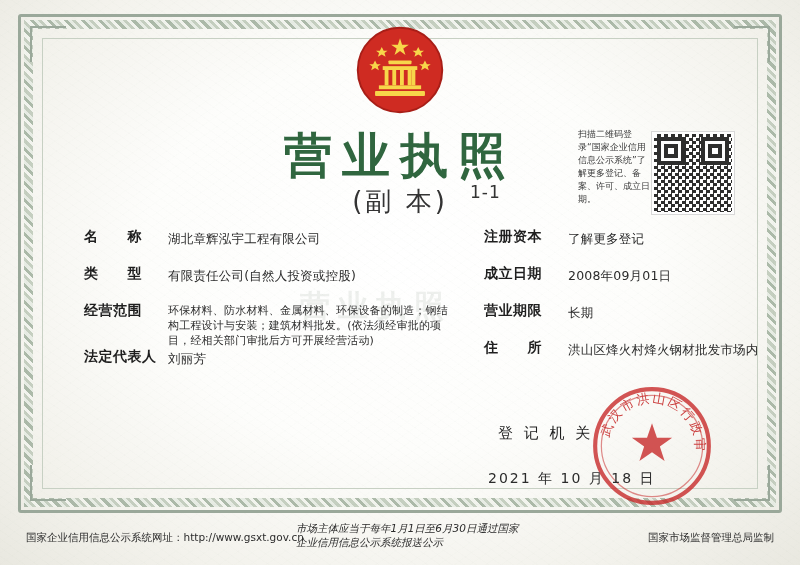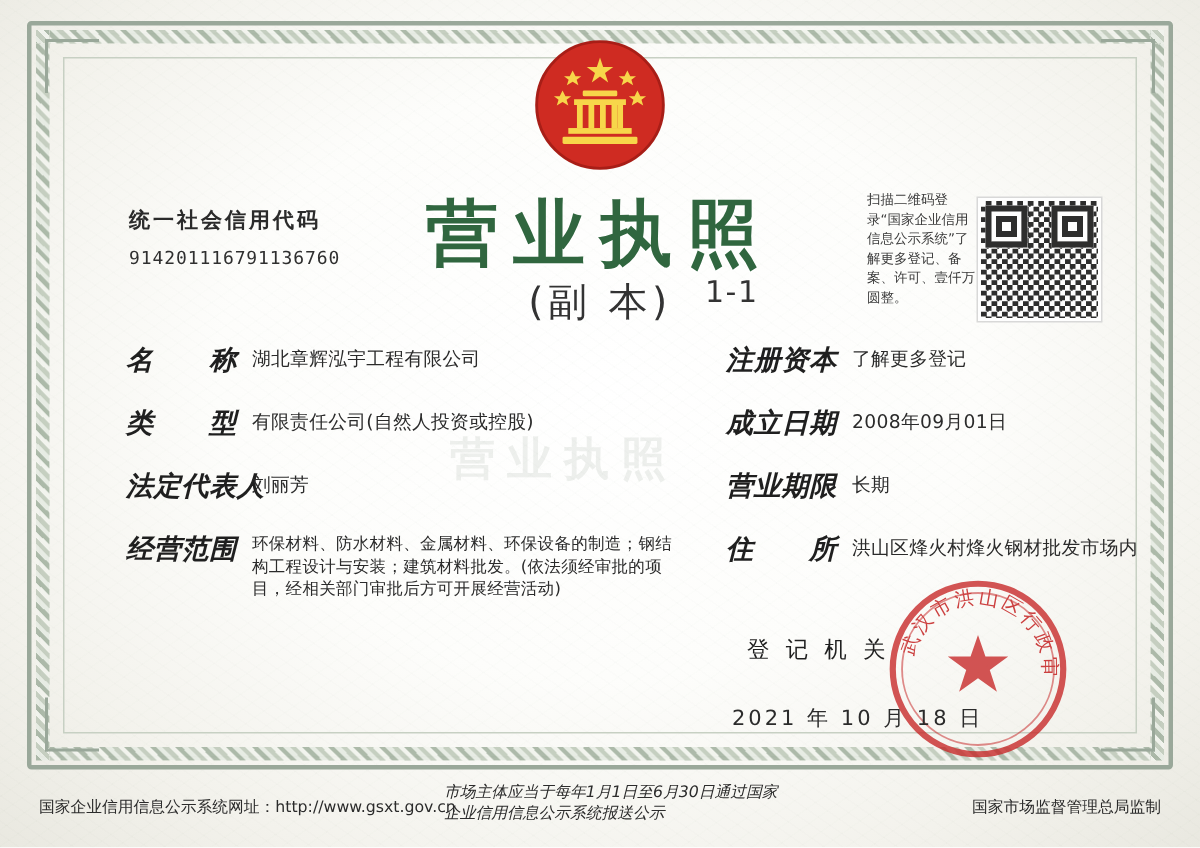--- a/index.html
+++ b/index.html
@@ -126,21 +126,21 @@
     top: 184px;
     text-align: center;
     font-size: 26px;
     letter-spacing: 3px;
     color: #333;
   }
   .copy-no {
     position: absolute;
     left: 470px;
     top: 182px;
-    font-size: 20px;
+    font-size: 17px;
     color: #333;
     letter-spacing: 1px;
   }
 
   
   .qr-wrap {
     position: absolute;
     right: 66px;
     top: 132px;
     width: 78px;
@@ -192,26 +192,25 @@
     top: 0;
     width: 300px;
   }
   .row {
     display: flex;
     align-items: flex-start;
     margin-bottom: 18px;
   }
   .row .lbl {
     flex: 0 0 auto;
-    font-size: 18px;
+    font-size: 14px;
     font-weight: 700;
     color: #1f1f1f;
     letter-spacing: .5px;
     white-space: nowrap;
-    font-style: italic;
   }
   .lbl-w4 { width: 84px; }
   .lbl-w5 { width: 84px; }
   .row .val {
     flex: 1 1 auto;
     font-size: 12.5px;
     color: #2b2b2b;
     line-height: 16px;
     padding-top: 3px;
     letter-spacing: .2px;
@@ -329,52 +328,48 @@
         <rect x="34" y="50" width="4" height="16"></rect>
         <rect x="42" y="50" width="4" height="16"></rect>
         <rect x="50" y="50" width="4" height="16"></rect>
         <rect x="58" y="50" width="4" height="16"></rect>
         <rect x="62" y="50" width="4" height="16"></rect>
         <rect x="38" y="40" width="24" height="4" rx="1"></rect>
       </g>
     </svg>
   </div>
 
-  <div class="credit-code">
-    <div class="label">统一社会信用代码</div>
-    <div class="value">914201116791136760</div>
-  </div>
 
   <div class="title">营业执照</div>
   <div class="subtitle">(副 本)</div>
   <div class="copy-no">1-1</div>
 
-  <div class="qr-note">扫描二维码登录“国家企业信用信息公示系统”了解更多登记、备案、许可、壹仟万圆整。</div>
+  <div class="qr-note">扫描二维码登录“国家企业信用信息公示系统”了解更多登记、备案、许可、成立日期。</div>
   <div class="qr-wrap"></div>
 
   <div class="watermark">营业执照</div>
 
   <div class="fields">
 
     <div class="col-left">
       <div class="row">
         <div class="lbl lbl-w4">名　　称</div>
         <div class="val">湖北章辉泓宇工程有限公司</div>
       </div>
       <div class="row">
         <div class="lbl lbl-w4">类　　型</div>
         <div class="val">有限责任公司(自然人投资或控股)</div>
-      </div>
-      <div class="row">
-        <div class="lbl lbl-w5">法定代表人</div>
-        <div class="val">刘丽芳</div>
       </div>
       <div class="row scope">
         <div class="lbl lbl-w4">经营范围</div>
         <div class="val">环保材料、防水材料、金属材料、环保设备的制造；钢结构工程设计与安装；建筑材料批发。(依法须经审批的项目，经相关部门审批后方可开展经营活动)</div>
+      </div>
+      <div class="row">
+        <div class="lbl lbl-w5">法定代表人</div>
+        <div class="val">刘丽芳</div>
       </div>
     </div>
 
     <div class="col-right">
       <div class="row">
         <div class="lbl lbl-w4">注册资本</div>
         <div class="val">了解更多登记</div>
       </div>
       <div class="row">
         <div class="lbl lbl-w4">成立日期</div>

